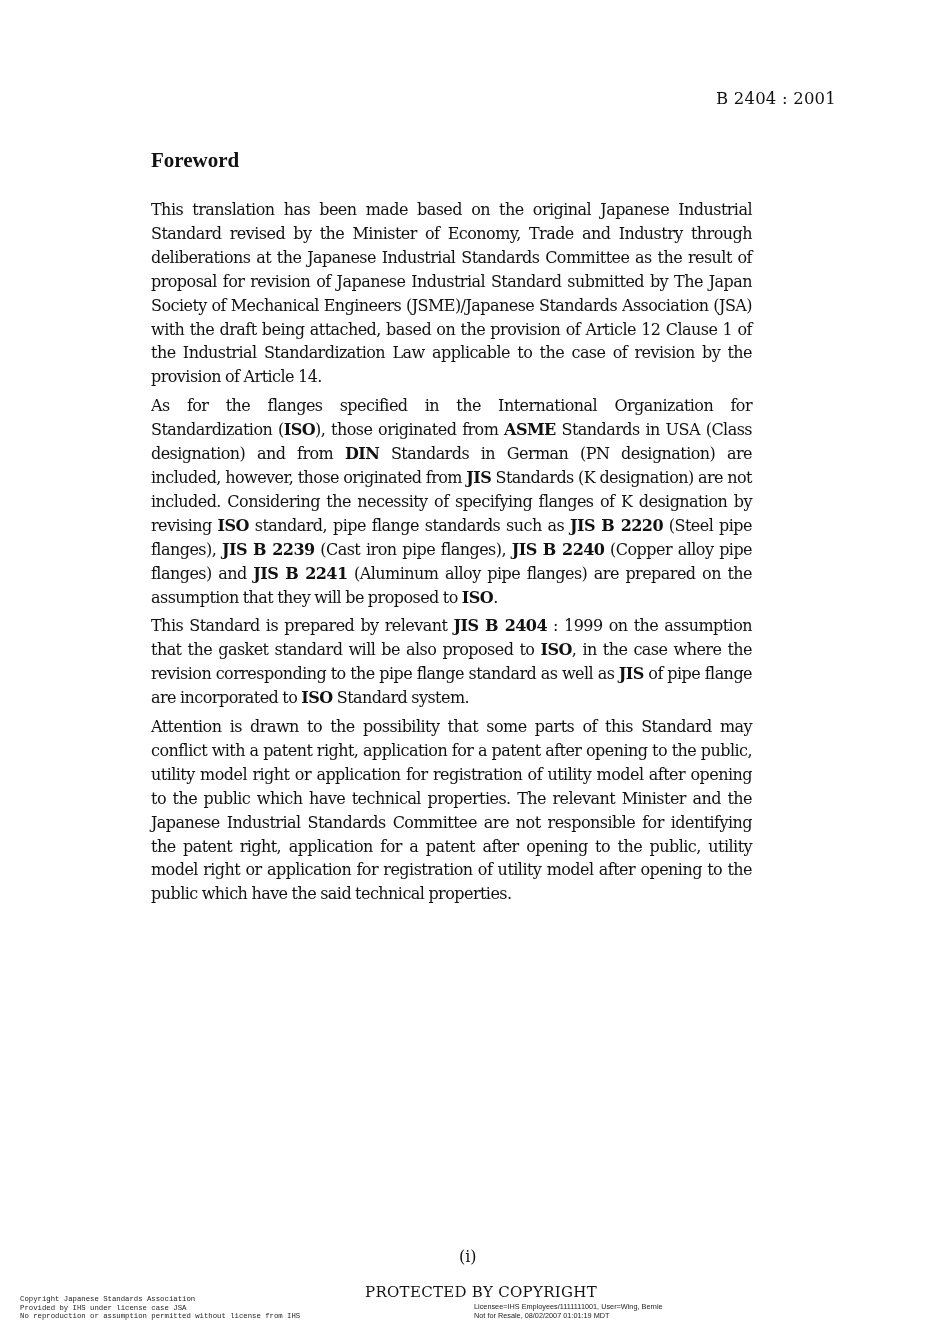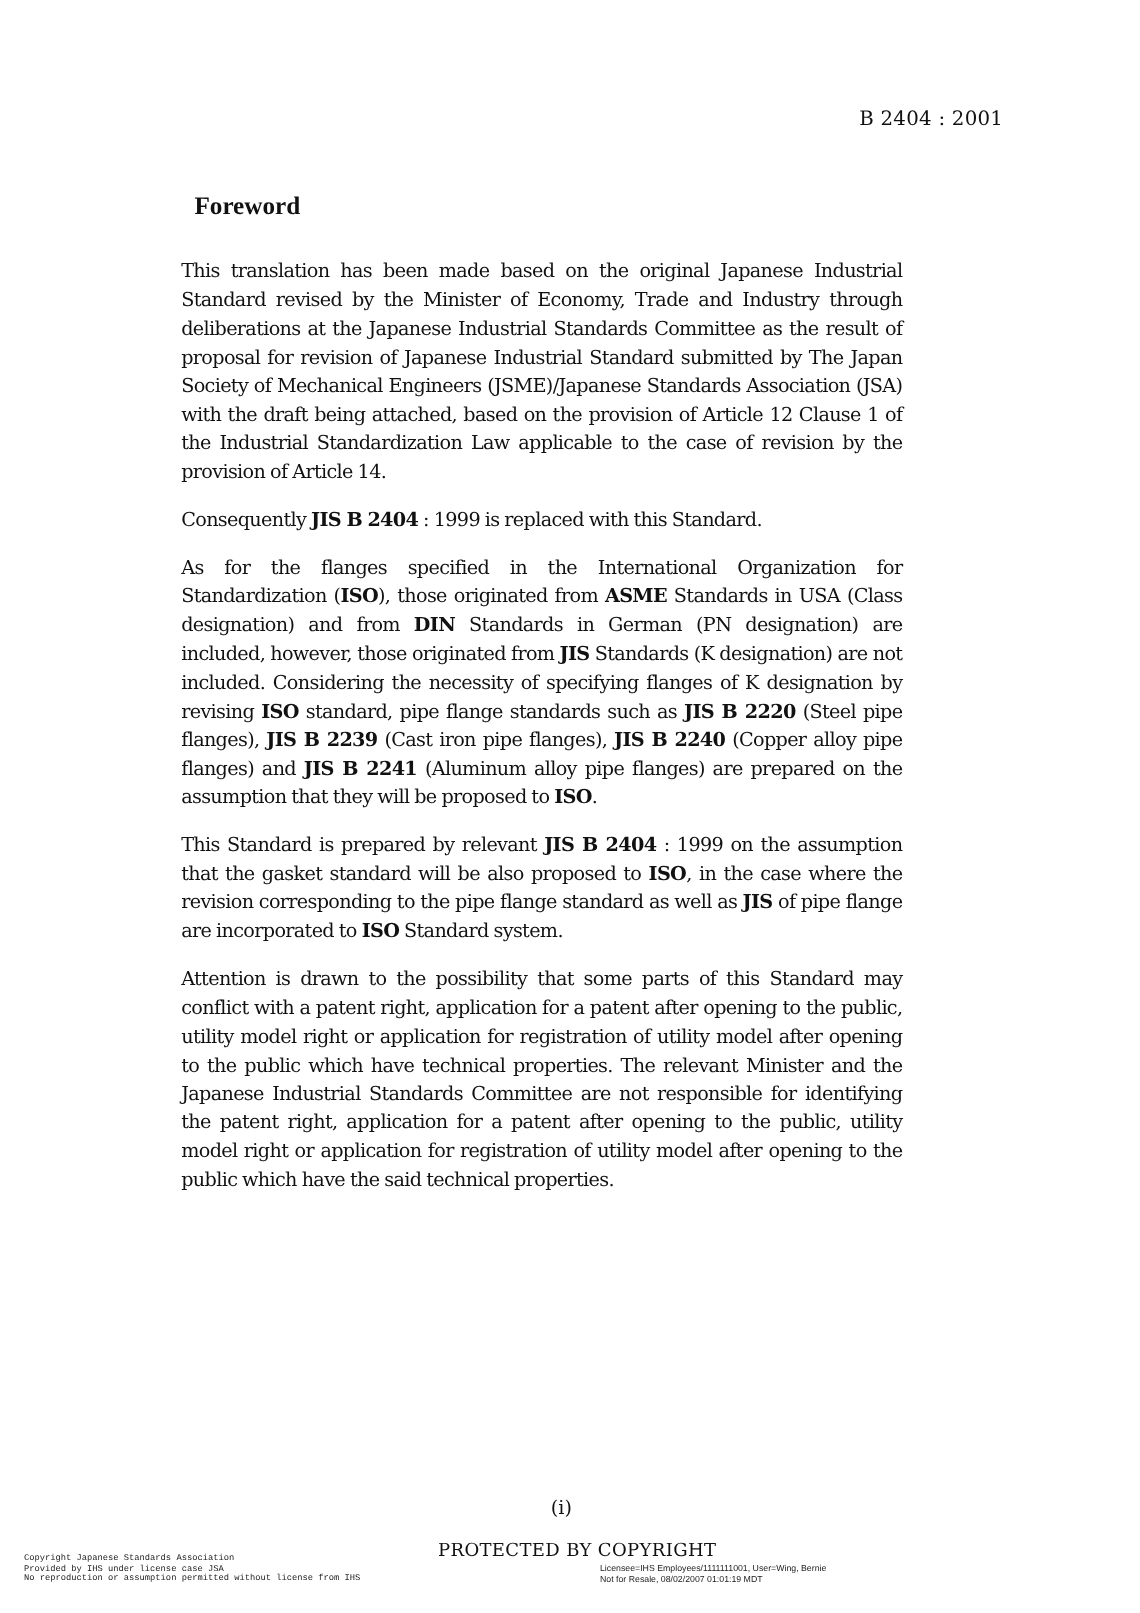--- a/index.html
+++ b/index.html
@@ -26,35 +26,35 @@
       letter-spacing: 0.2px;
       white-space: nowrap;
     }
     .heading {
       position: absolute;
       top: 148px;
       left: 151px;
       font-family: "Liberation Serif", serif;
       font-weight: bold;
       font-size: 21px;
-      margin: 11px;
+      margin: 0;
     }
     .body-text {
       position: absolute;
       top: 198px;
       left: 151px;
       width: 601px;
       font-family: "DejaVu Serif", serif;
       font-size: 16px;
       line-height: 23.9px;
       letter-spacing: -0.55px;
       word-spacing: -0.5px;
     }
     .body-text p {
-      margin: 16px 0 5px 0;
+      margin: 0 0 5px 0;
       text-align: justify;
       text-align-last: left;
     }
     .body-text b {
       font-weight: bold;
     }
     .page-number {
       position: absolute;
       top: 1247px;
       left: 459px;
@@ -82,37 +82,33 @@
     }
     .footer-right {
       position: absolute;
       top: 1303px;
       left: 474px;
       font-family: "Liberation Sans", sans-serif;
       font-size: 7.3px;
       line-height: 8.6px;
       color: #222;
       white-space: nowrap;
-      margin-left: 26px;
     }
     .footer-left div, .footer-right div { display: block; }
   </style>
 </head>
 <body>
 
 <div class="page-id">B 2404 : 2001</div>
 
 <h1 class="heading">Foreword</h1>
 
 <div class="body-text">
   <p>
     <span>This translation has been made based on the original Japanese Industrial Standard revised by the Minister of Economy, Trade and Industry through deliberations at the Japanese Industrial Standards Committee as the result of proposal for revision of Japanese Industrial Standard submitted by The Japan Society of Mechanical Engineers (JSME)/Japanese Standards Association (JSA) with the draft being attached, based on the provision of Article 12 Clause 1 of the Industrial Standardization Law applicable to the case of revision by the provision of Article 14.</span>
-  </p>
-  <p>
-    <span>Consequently </span><b>JIS B 2404</b><span> : 1999 is replaced with this Standard.</span>
   </p>
   <p>
     <span>As for the flanges specified in the International Organization for Standardization (</span><b>ISO</b><span>), those originated from </span><b>ASME</b><span> Standards in USA (Class designation) and from </span><b>DIN</b><span> Standards in German (PN designation) are included, however, those originated from </span><b>JIS</b><span> Standards (K designation) are not included. Considering the necessity of specifying flanges of K designation by revising </span><b>ISO</b><span> standard, pipe flange standards such as </span><b>JIS B 2220</b><span> (Steel pipe flanges), </span><b>JIS B 2239</b><span> (Cast iron pipe flanges), </span><b>JIS B 2240</b><span> (Copper alloy pipe flanges) and </span><b>JIS B 2241</b><span> (Aluminum alloy pipe flanges) are prepared on the assumption that they will be proposed to </span><b>ISO</b><span>.</span>
   </p>
   <p>
     <span>This Standard is  prepared by relevant </span><b>JIS B 2404</b><span> : 1999 on the assumption that the gasket standard will be also proposed to </span><b>ISO</b><span>, in the case where the revision corresponding to the pipe flange standard as well as </span><b>JIS</b><span> of pipe flange are incorporated to </span><b>ISO</b><span> Standard system.</span>
   </p>
   <p>
     <span>Attention is drawn to the possibility that some parts of this Standard may conflict with a patent right, application for a patent after opening to the public, utility model right or application for registration of utility model after opening to the public which have technical properties. The relevant Minister and the Japanese Industrial Standards Committee are not responsible for identifying the patent right, application for a patent after opening to the public, utility model right or application for registration of utility model after opening to the public which have the said technical properties.</span>
   </p>

